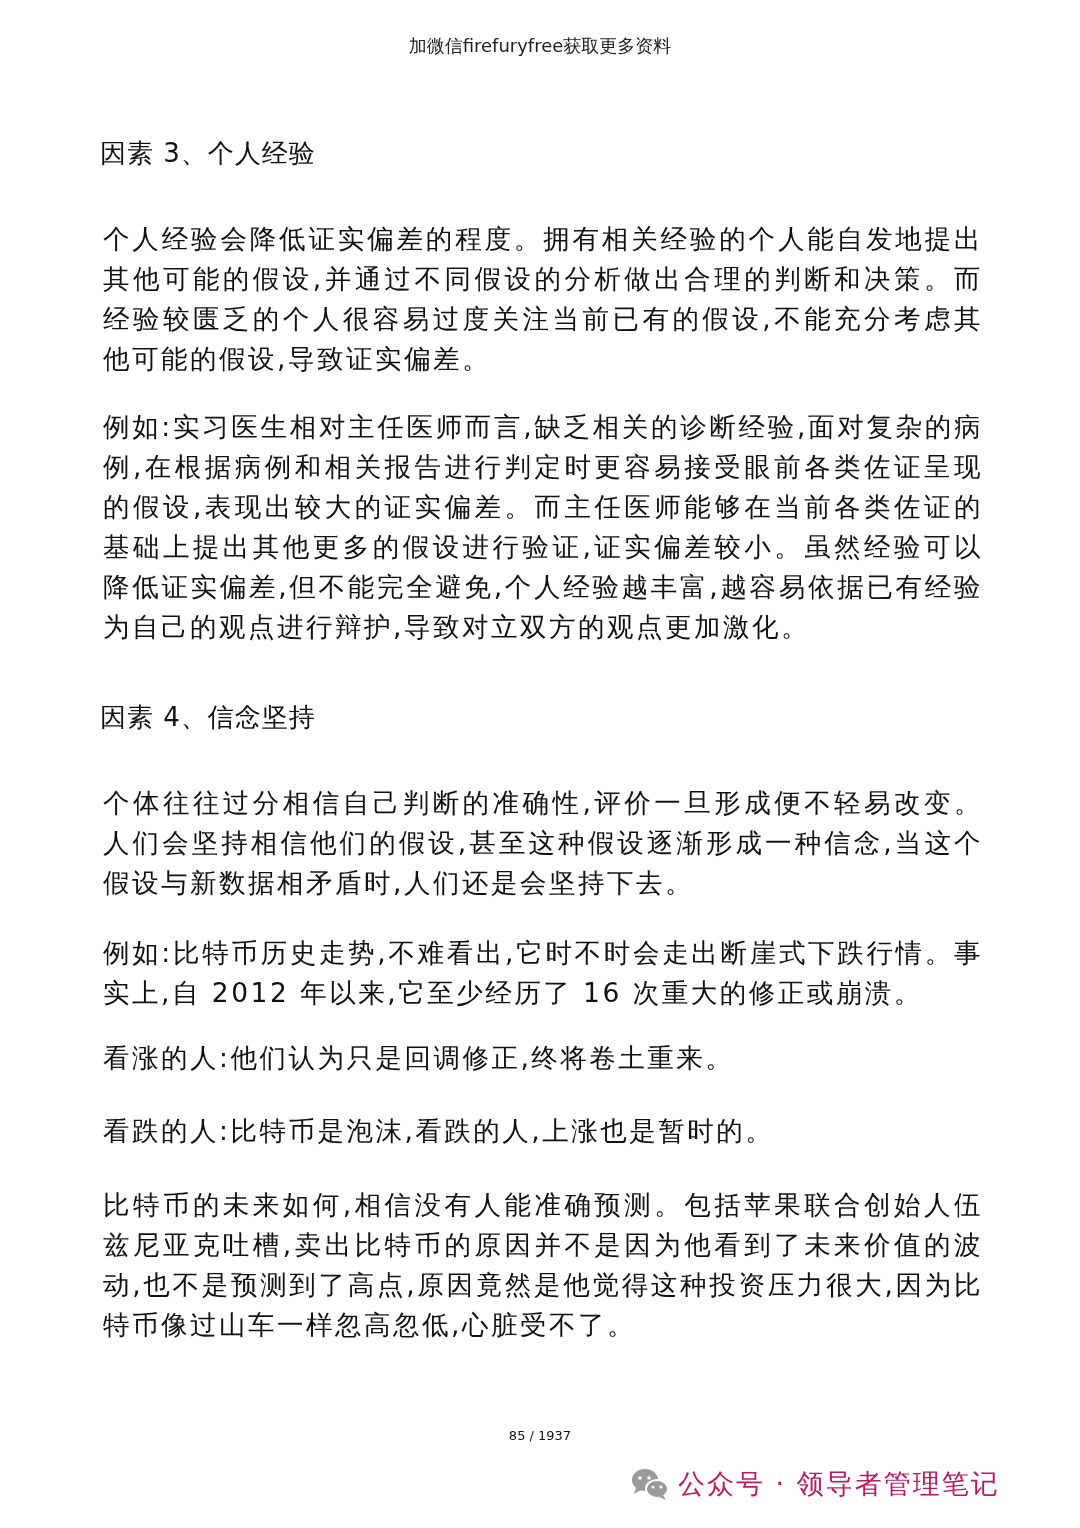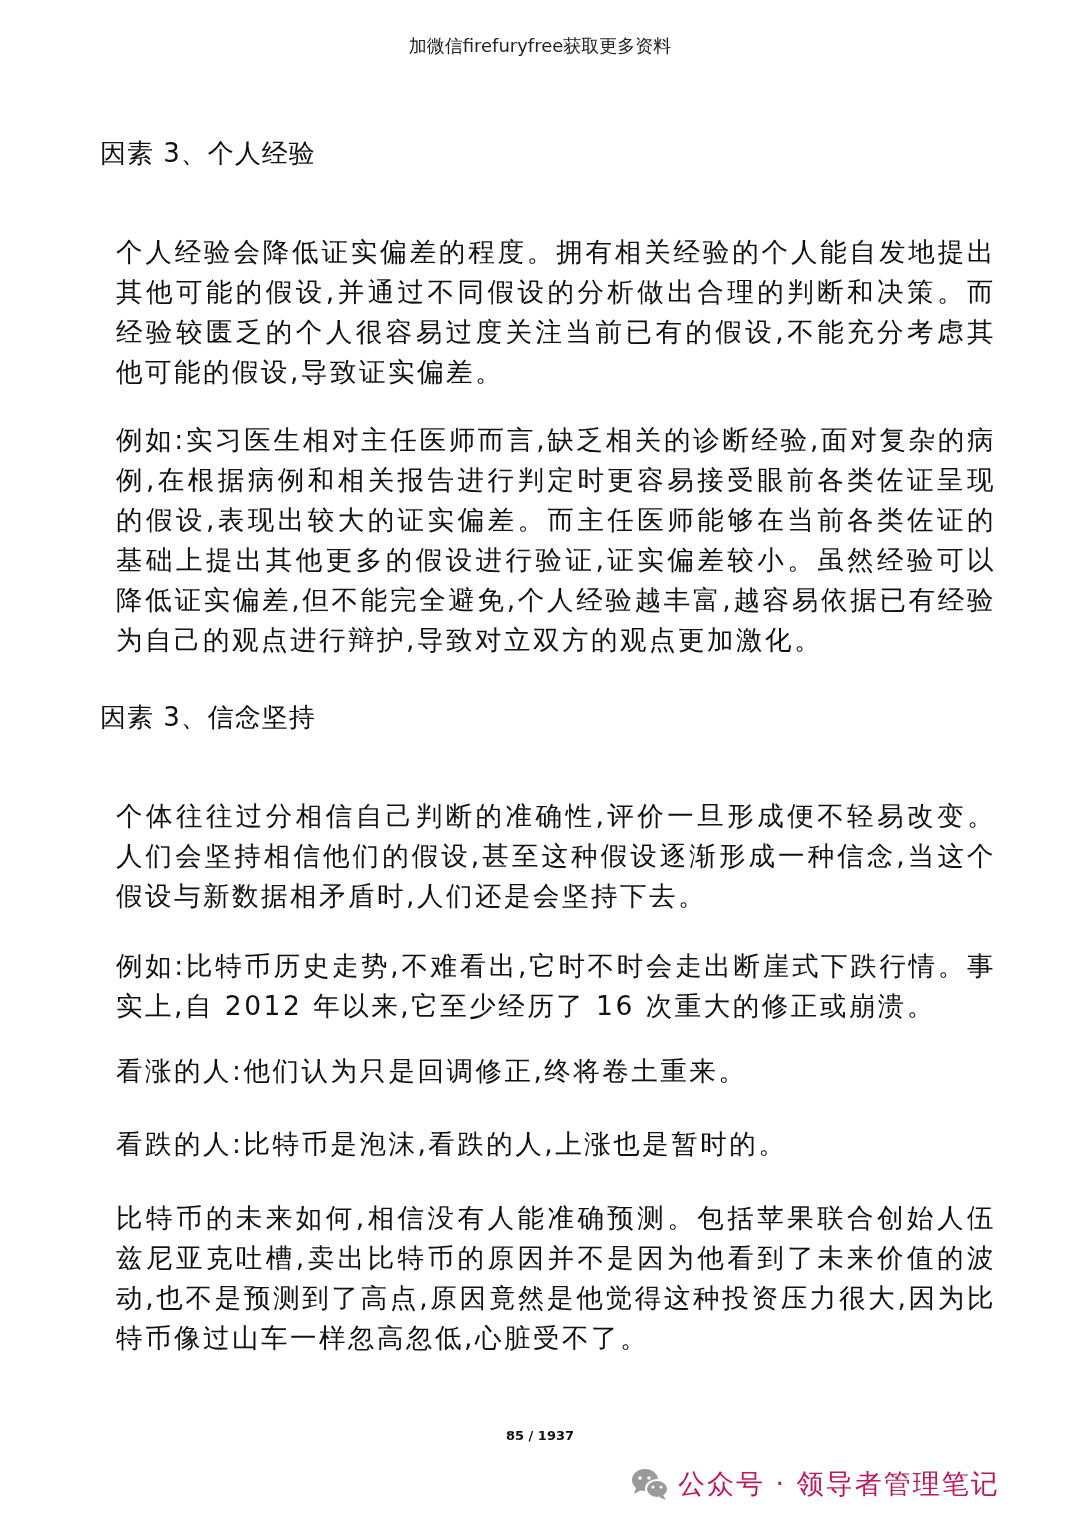--- a/index.html
+++ b/index.html
@@ -10,25 +10,25 @@
   .header-note {
     position: absolute; top: 34px; left: 0; width: 1080px; text-align: center;
     font-size: 18px; color: #222;
   }
   .content { position: absolute; left: 100px; top: 0; width: 880px; }
   .heading {
     position: absolute; left: 0; font-size: 26px; font-weight: normal; color: #111; letter-spacing: 1px;
   }
   .para {
     position: absolute; left: 0; width: 880px; font-size: 26.5px; line-height: 40px;
-    letter-spacing: 2.5px; color: #111; margin: 16px; text-align: justify;
+    letter-spacing: 2.5px; color: #111; margin: 3px; text-align: justify;
   }
   .page-num {
     position: absolute; top: 1428px; left: 0; width: 1080px; text-align: center;
-    font-size: 13px; font-weight: bold; color: #111;
+    font-size: 13px; font-weight: normal; color: #111;
   }
   .wm-right {
     position: absolute; top: 1466px; left: 630px; display: flex; align-items: center;
     color: #be185d; font-size: 27px; letter-spacing: 2px;
   }
   .wm-left {
     position: absolute; top: 1492px; left: 6px; display: flex; align-items: flex-start;
     color: #ec4899; font-size: 22px; letter-spacing: 1px; margin-top: 44px;
   }
   .wechat-icon { width: 40px; height: 36px; margin-right: 8px; }
@@ -37,21 +37,21 @@
 </head>
 <body>
 
 <div class="header-note">加微信firefuryfree获取更多资料</div>
 
 <div class="content">
   <div class="heading" style="top:136px">因素 3、个人经验</div>
   <p class="para" style="top:216px">个人经验会降低证实偏差的程度。拥有相关经验的个人能自发地提出其他可能的假设,并通过不同假设的分析做出合理的判断和决策。而经验较匮乏的个人很容易过度关注当前已有的假设,不能充分考虑其他可能的假设,导致证实偏差。</p>
   <p class="para" style="top:404px">例如:实习医生相对主任医师而言,缺乏相关的诊断经验,面对复杂的病例,在根据病例和相关报告进行判定时更容易接受眼前各类佐证呈现的假设,表现出较大的证实偏差。而主任医师能够在当前各类佐证的基础上提出其他更多的假设进行验证,证实偏差较小。虽然经验可以降低证实偏差,但不能完全避免,个人经验越丰富,越容易依据已有经验为自己的观点进行辩护,导致对立双方的观点更加激化。</p>
 
-  <div class="heading" style="top:700px">因素 3、信念坚持</div>
+  <div class="heading" style="top:700px">因素 4、信念坚持</div>
   <p class="para" style="top:780px">个体往往过分相信自己判断的准确性,评价一旦形成便不轻易改变。人们会坚持相信他们的假设,甚至这种假设逐渐形成一种信念,当这个假设与新数据相矛盾时,人们还是会坚持下去。</p>
   <p class="para" style="top:930px">例如:比特币历史走势,不难看出,它时不时会走出断崖式下跌行情。事实上,自 2012 年以来,它至少经历了 16 次重大的修正或崩溃。</p>
   <p class="para" style="top:1035px">看涨的人:他们认为只是回调修正,终将卷土重来。</p>
   <p class="para" style="top:1108px">看跌的人:比特币是泡沫,看跌的人,上涨也是暂时的。</p>
   <p class="para" style="top:1182px">比特币的未来如何,相信没有人能准确预测。包括苹果联合创始人伍兹尼亚克吐槽,卖出比特币的原因并不是因为他看到了未来价值的波动,也不是预测到了高点,原因竟然是他觉得这种投资压力很大,因为比特币像过山车一样忽高忽低,心脏受不了。</p>
 </div>
 
 <div class="page-num">85 / 1937</div>
 
 <div class="wm-right">

